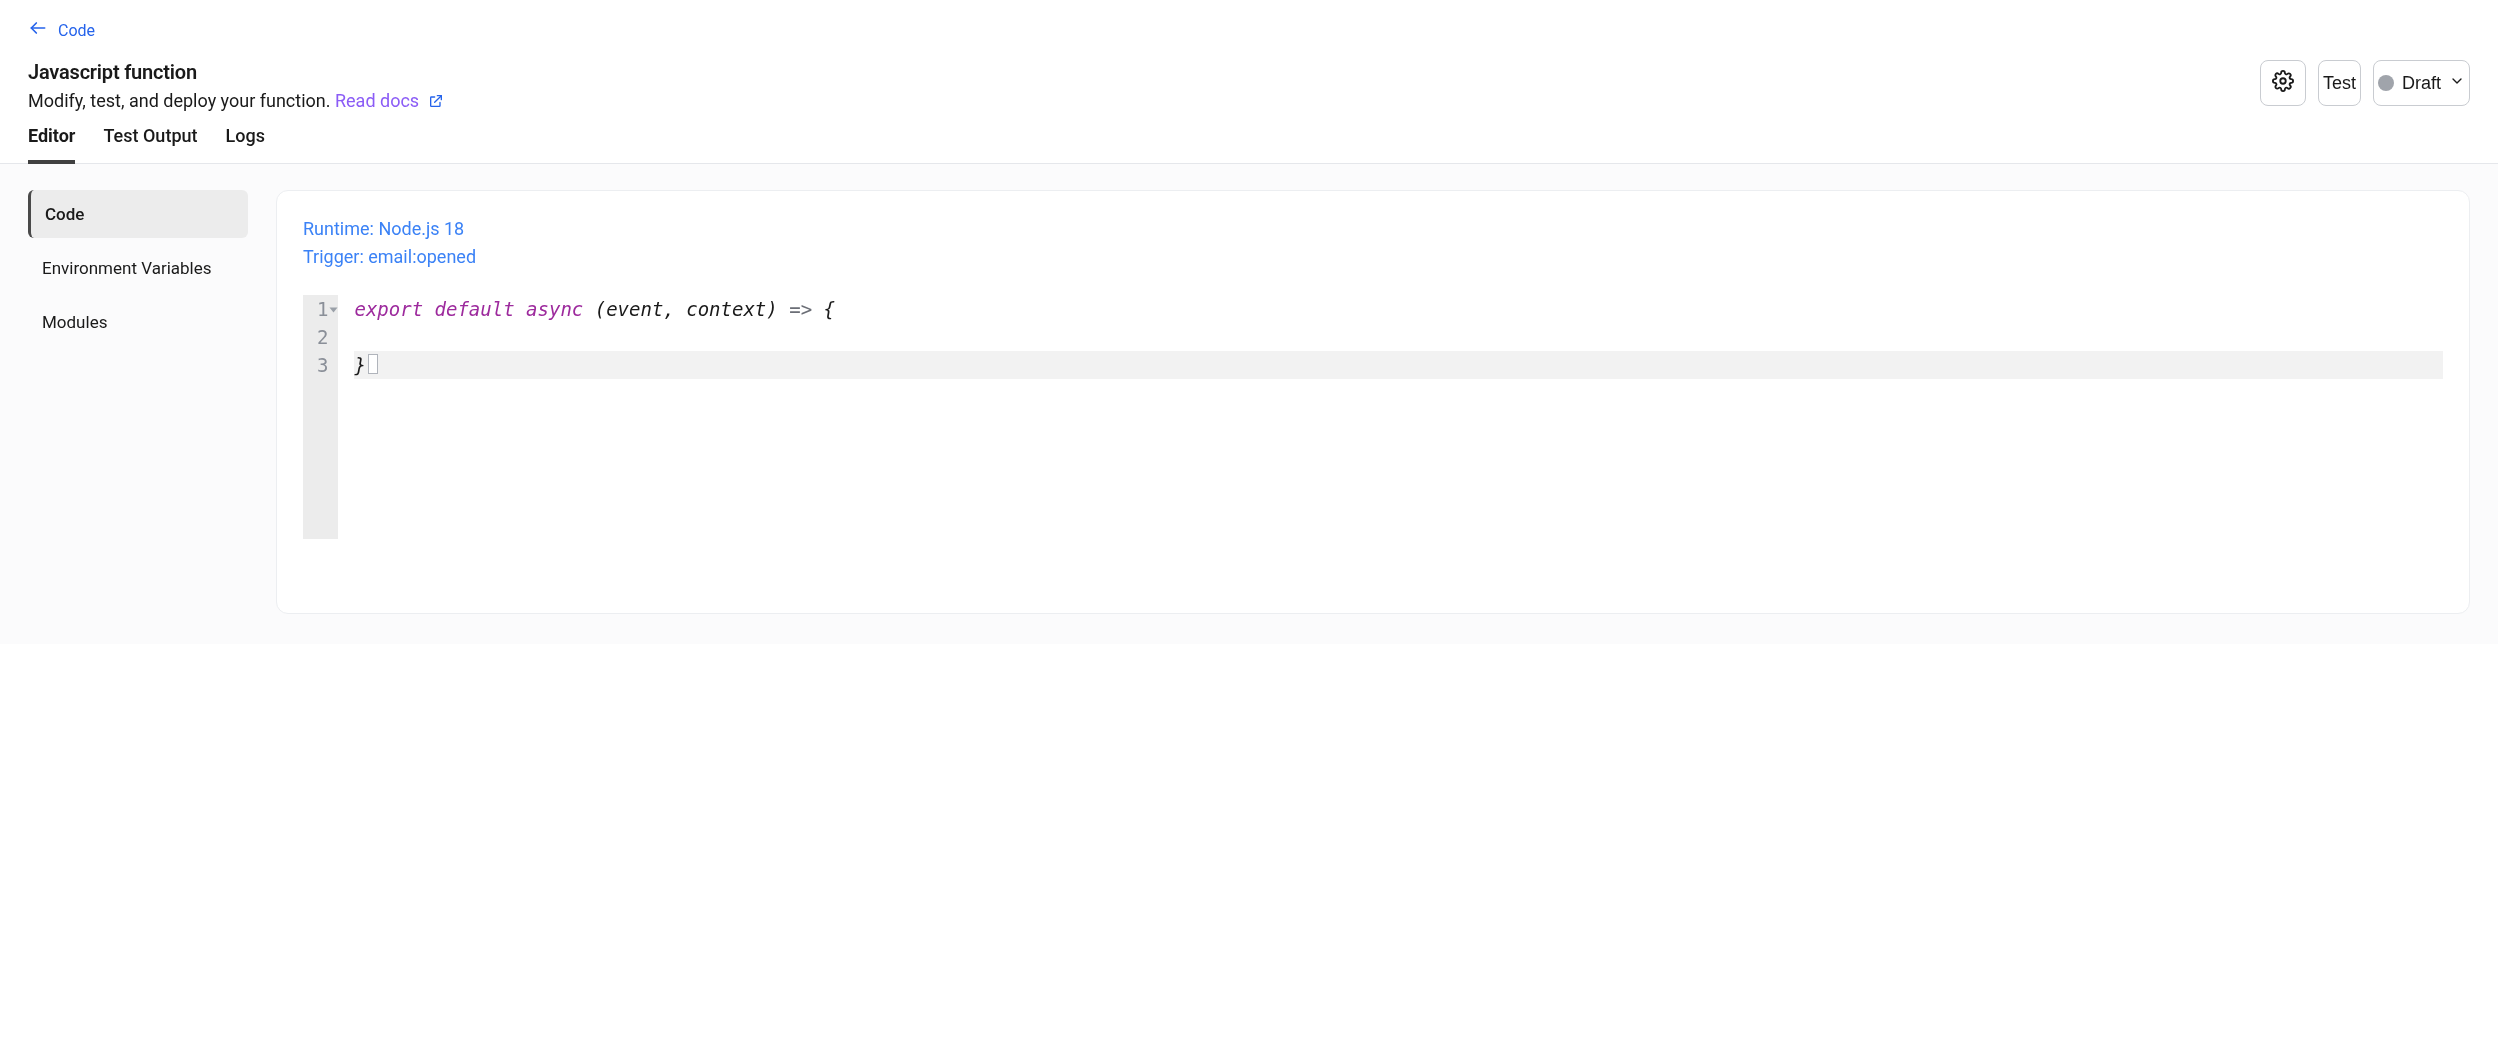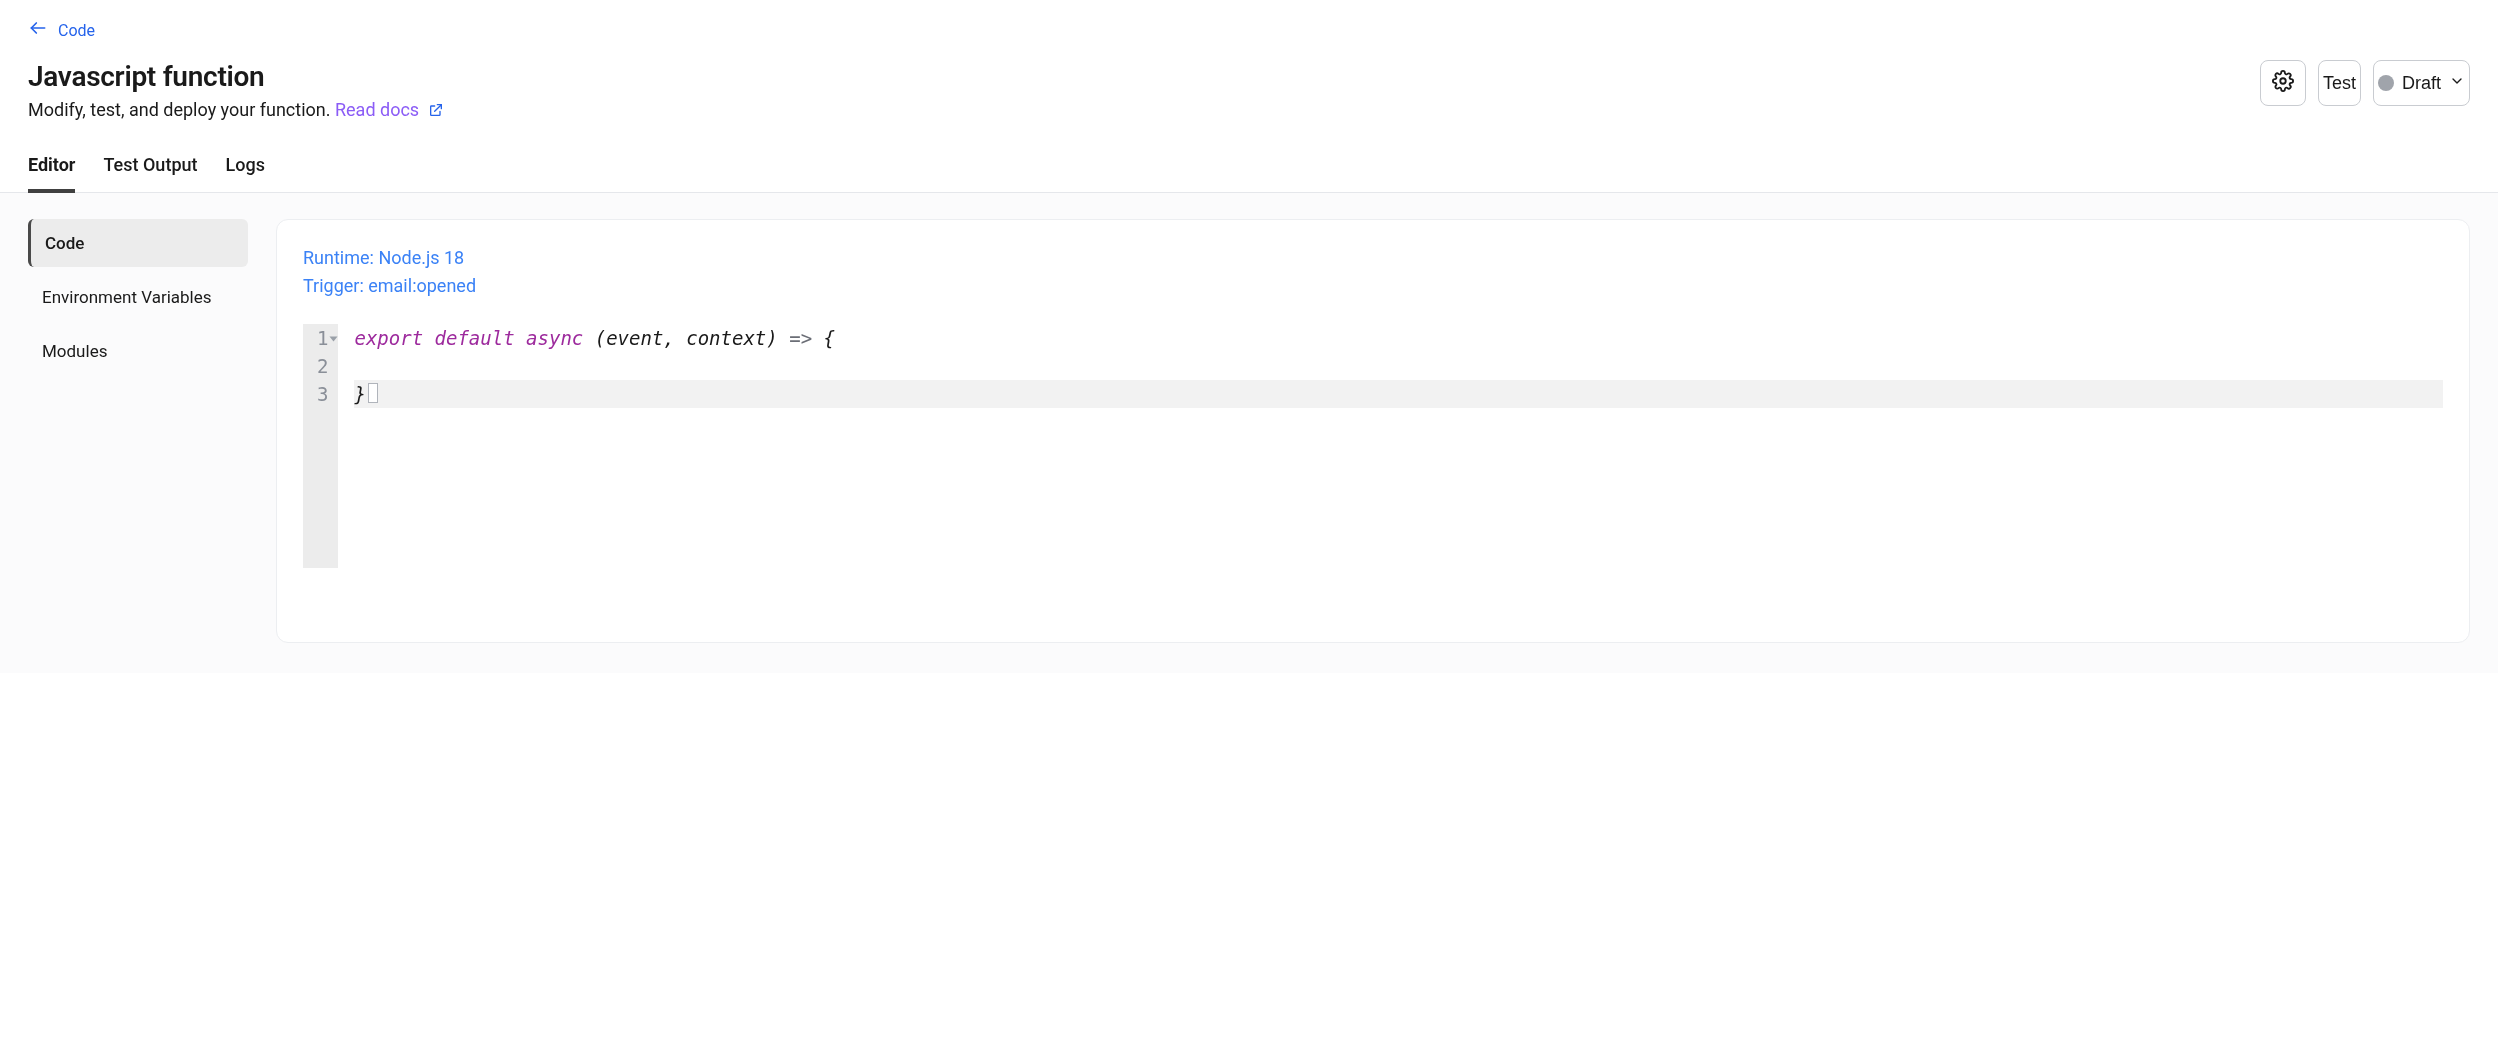--- a/index.html
+++ b/index.html
@@ -21,21 +21,21 @@
     cursor: pointer;
   }
   .breadcrumb svg { width: 20px; height: 20px; stroke: #2563eb; }
   .header-row {
     display: flex;
     justify-content: space-between;
     align-items: flex-start;
     margin-top: 18px;
   }
   .title {
-    font-size: 28px;
+    font-size: 20px;
     font-weight: 600;
     color: #1a1a1a;
     letter-spacing: -0.01em;
   }
   .subtitle {
     font-size: 18px;
     color: #1a1a1a;
     margin-top: 6px;
   }
   .subtitle .link {
@@ -79,21 +79,21 @@
     position:absolute; inset:3px; border-radius:50%;
     background:#fff;
     clip-path: polygon(50% 0, 100% 0, 100% 100%, 50% 100%, 50% 50%);
     opacity:0;
   }
   .chevron svg{ width:16px; height:16px; stroke:#1a1a1a; }
 
   .tabs {
     display: flex;
     gap: 28px;
-    margin-top: 32px;
+    margin-top: 12px;
     border-bottom: 1px solid #e5e7eb;
     padding: 0 28px;
   }
   .tab {
     font-size: 18px;
     color: #1a1a1a;
     padding: 0 0 14px 0;
     cursor: pointer;
     font-weight: 500;
   }

